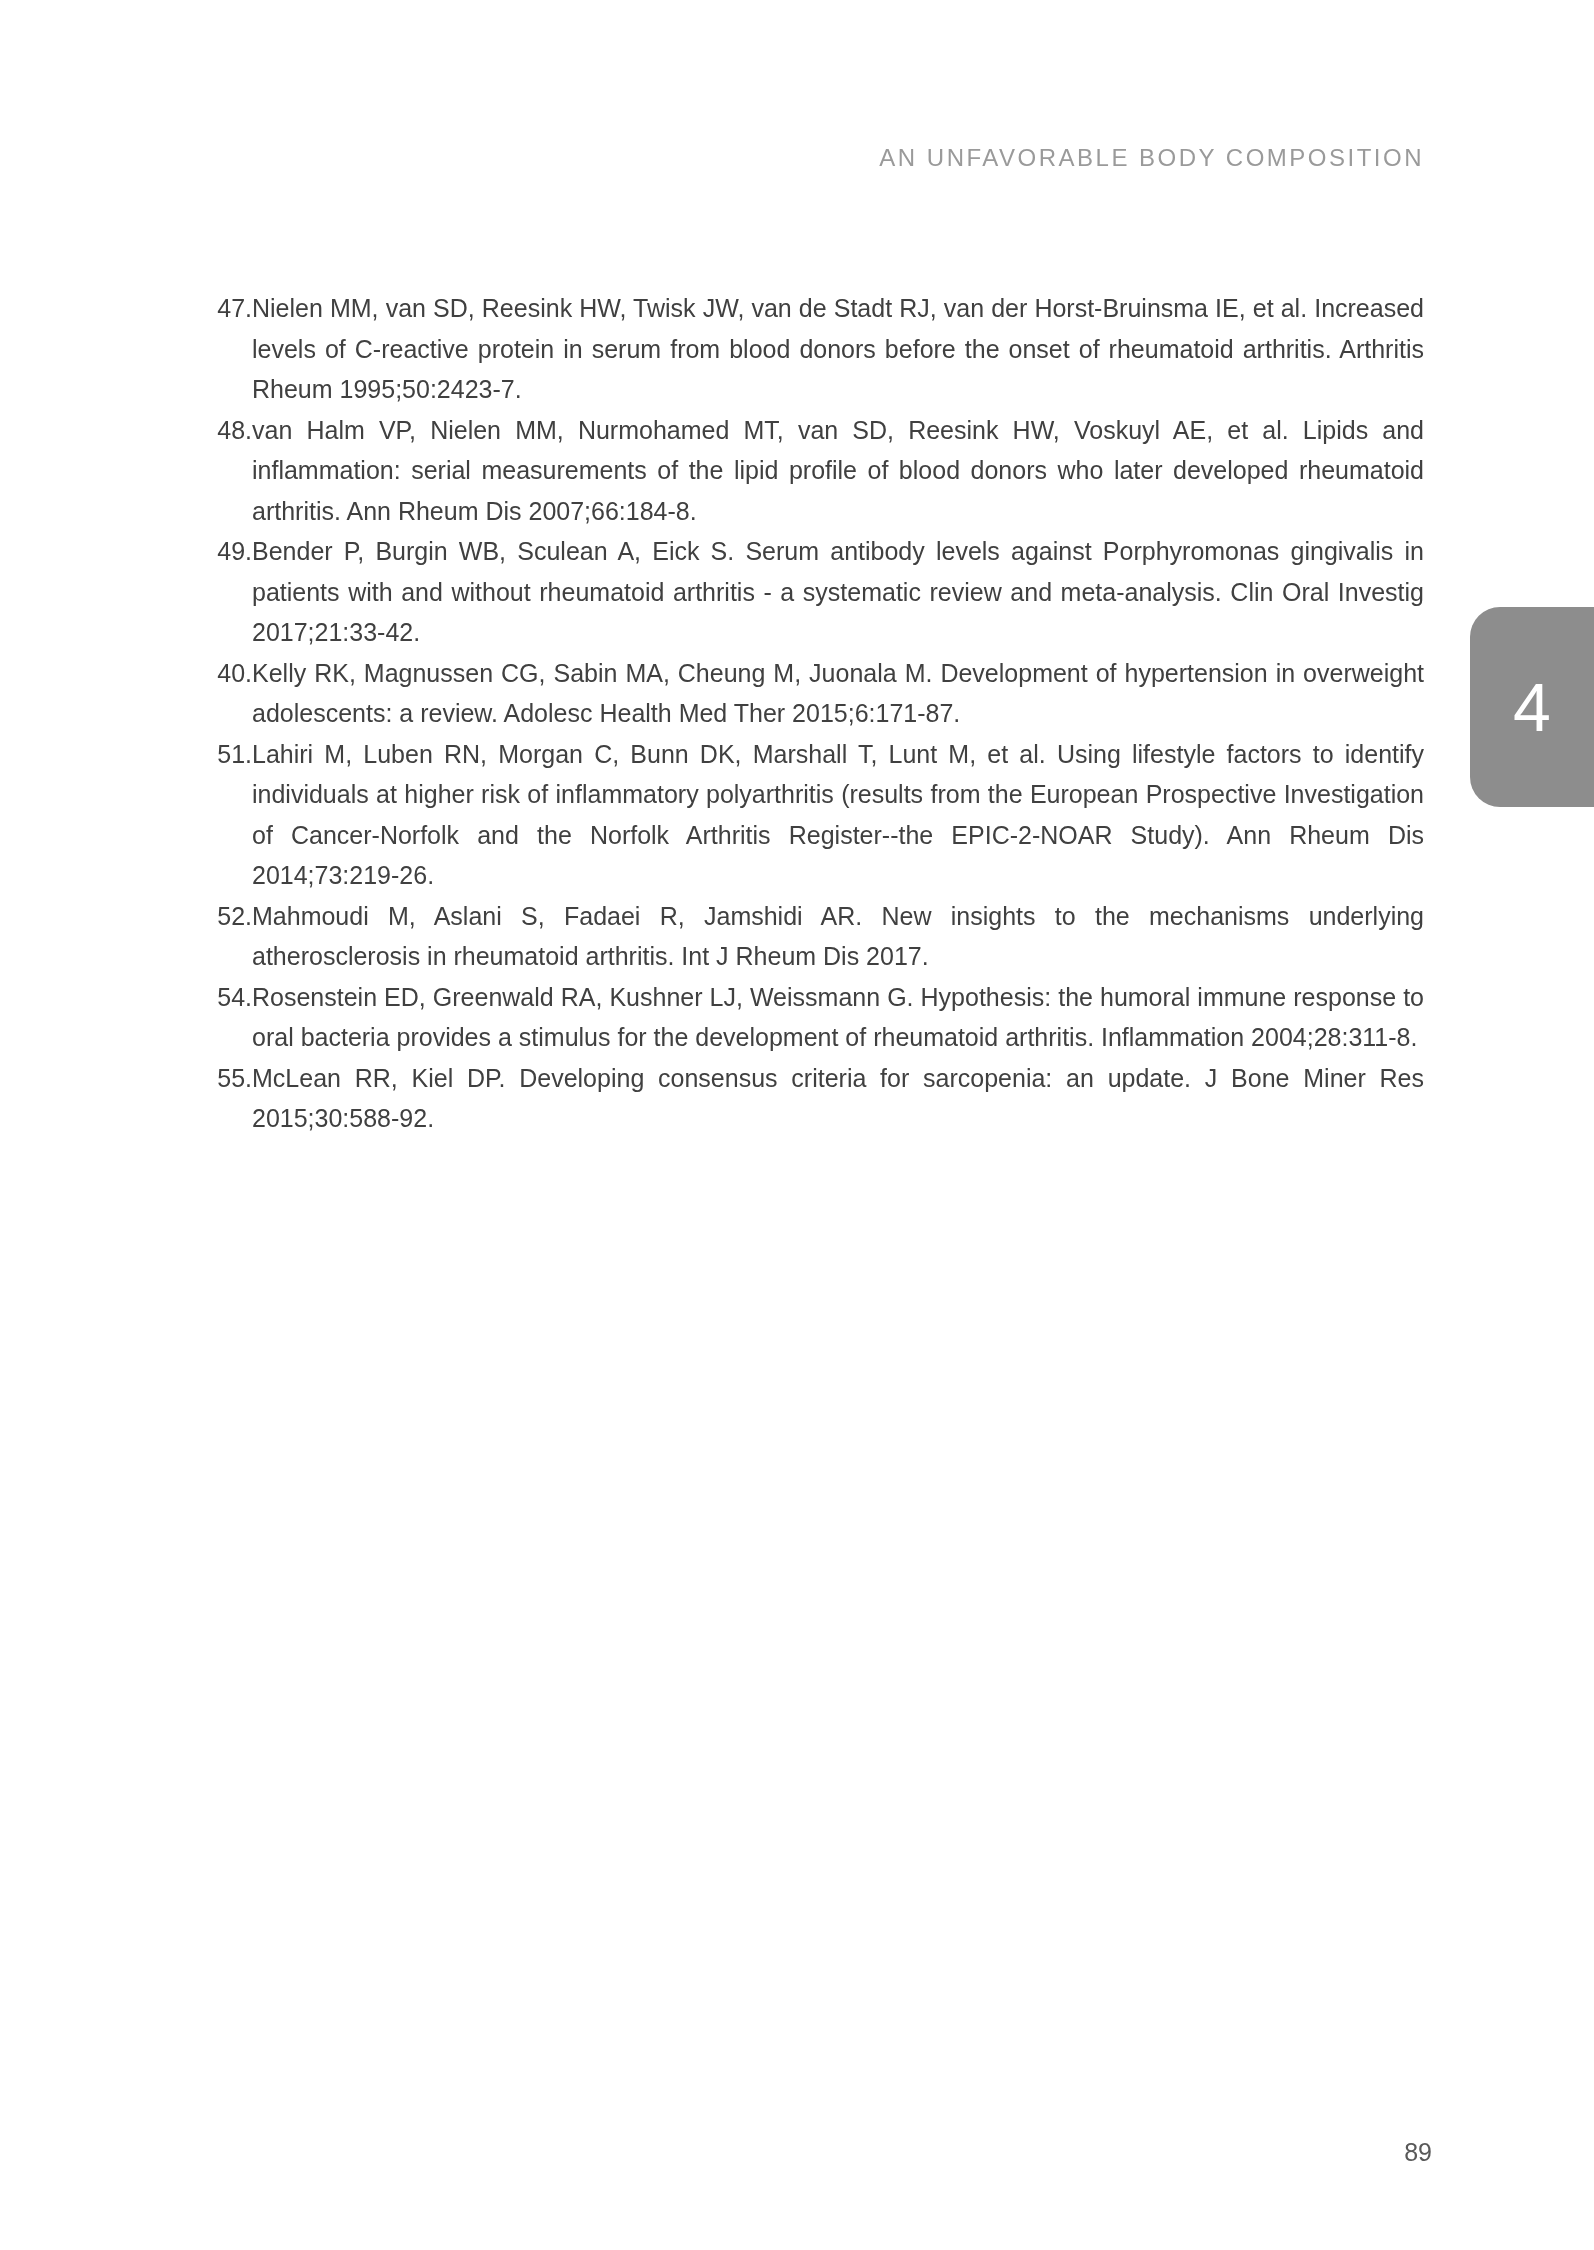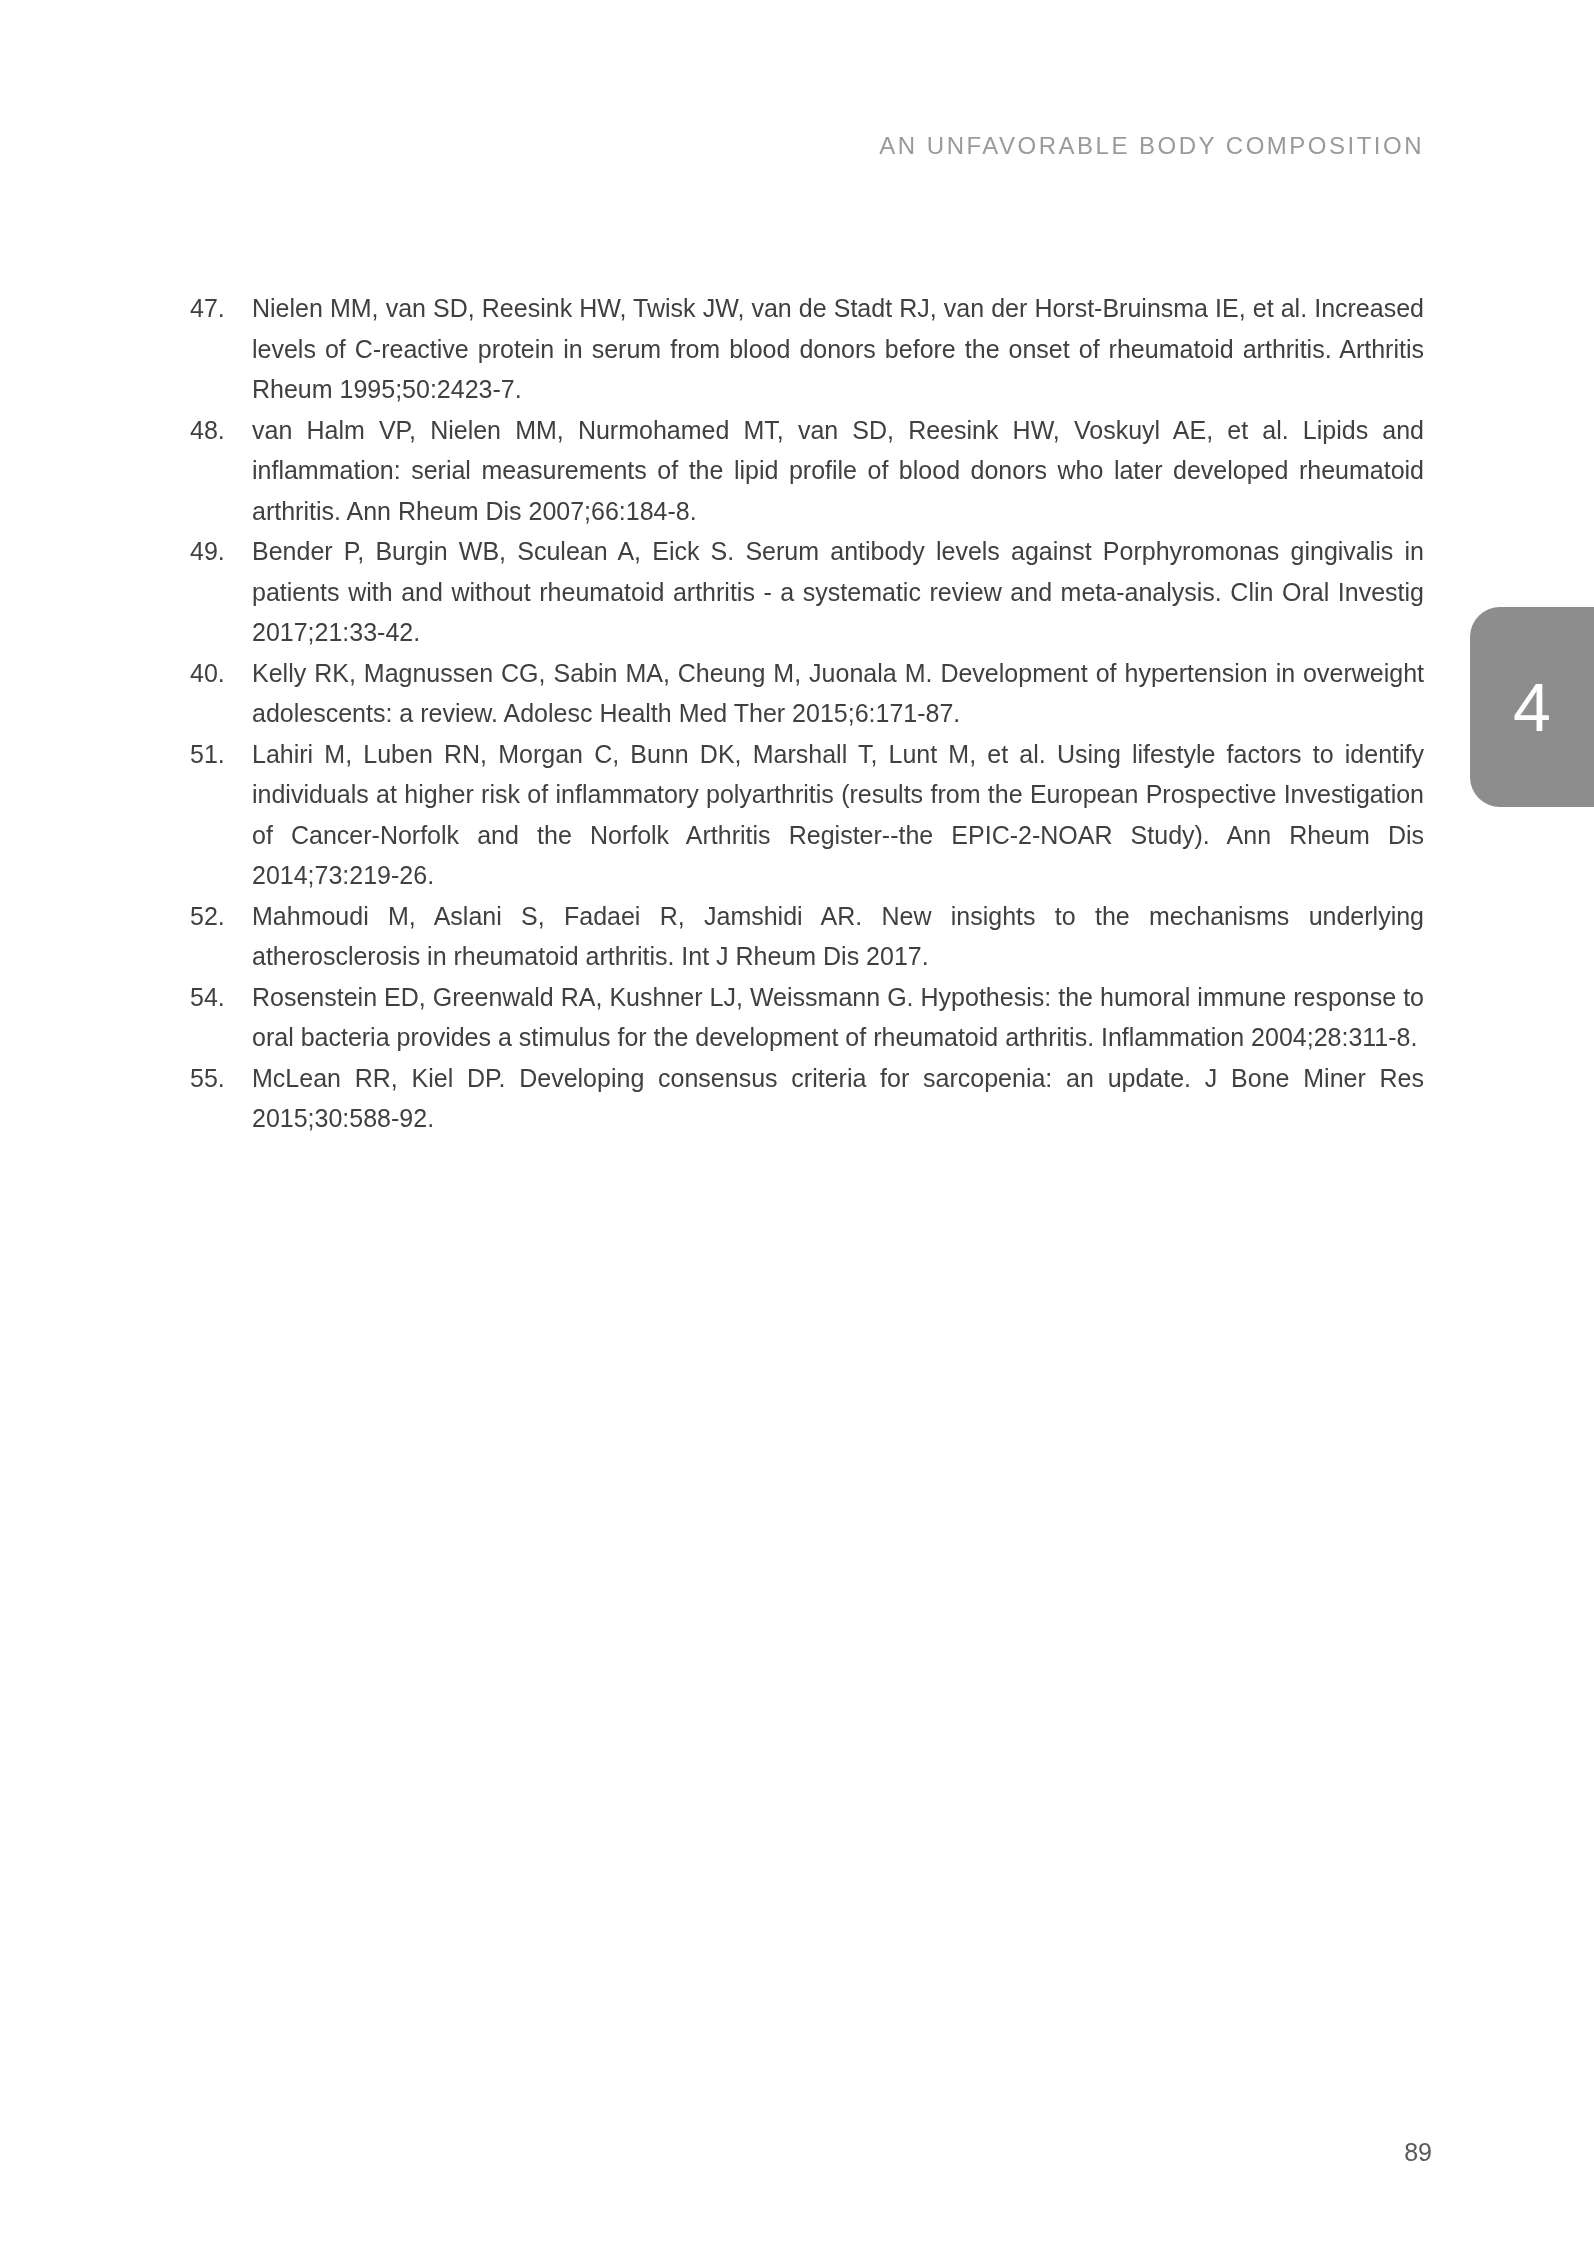--- a/index.html
+++ b/index.html
@@ -14,21 +14,21 @@
   .page {
     position: relative;
     width: 1594px;
     height: 2250px;
     background: #ffffff;
     overflow: hidden;
   }
 
   .running-header {
     position: absolute;
-    top: 132px;
+    top: 144px;
     right: 170px;
     font-size: 24px;
     letter-spacing: 2.5px;
     color: #9a9a9a;
     text-transform: uppercase;
     white-space: nowrap;
     text-align: center;
   }
 
   .ref-list {
@@ -41,21 +41,21 @@
     line-height: 1.62;
   }
 
   .ref-row {
     display: flex;
     align-items: flex-start;
   }
 
   .ref-num {
     flex: 0 0 62px;
-    text-align: left;
+    text-align: right;
   }
 
   .ref-text {
     flex: 1 1 auto;
     text-align: justify;
   }
 
   .chapter-tab {
     position: absolute;
     top: 607px;

